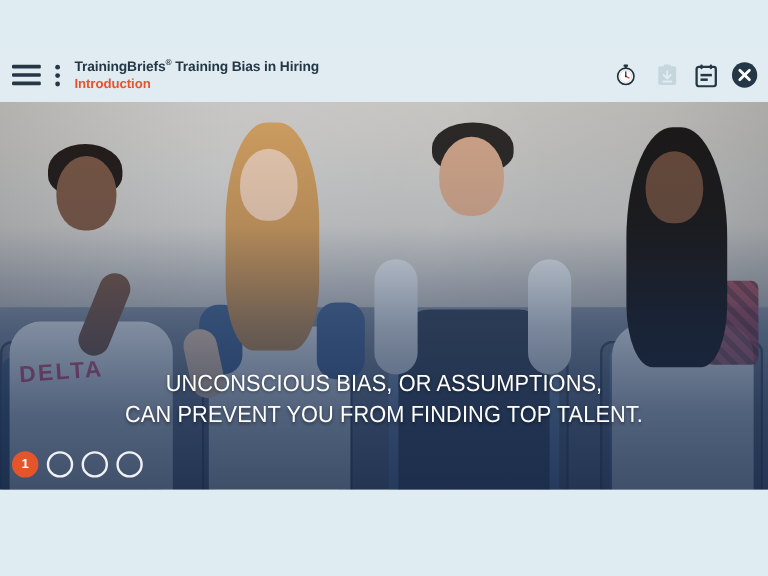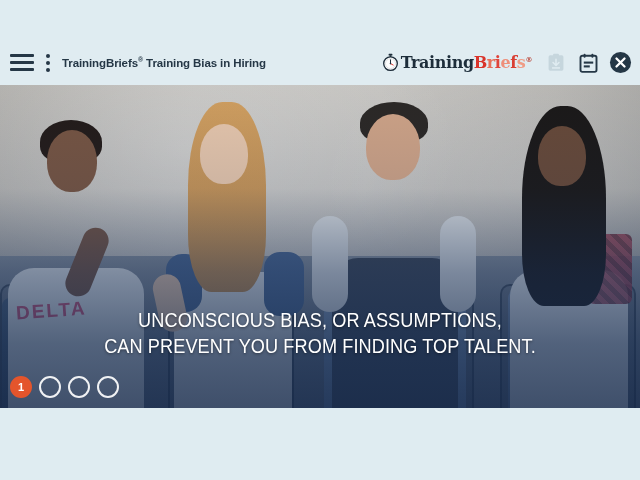--- a/index.html
+++ b/index.html
@@ -310,35 +310,35 @@
     </div>
 
     <div class="kebab">
       <i></i>
       <i></i>
       <i></i>
     </div>
 
     <div class="titles">
       <div class="title-main"><span>TrainingBriefs</span><sup>®</sup><span> Training Bias in Hiring</span></div>
+      <div class="title-sub">Introduction</div>
     </div>
 
     <div class="topbar-right">
 
       <div class="logo">
         <svg class="logo-mark" viewBox="0 0 24 24">
           <circle cx="12" cy="13.4" r="8.6" fill="#fdfdfd" stroke="#1d2d3a" stroke-width="1.7"></circle>
           <circle cx="12" cy="13.4" r="6.3" fill="none" stroke="#c9ccd0" stroke-width="0.7"></circle>
           <rect x="9.6" y="0.9" width="4.8" height="2.4" rx="0.8" fill="#1d2d3a"></rect>
           <rect x="10.9" y="2.8" width="2.2" height="2.2" fill="#1d2d3a"></rect>
           <line x1="12" y1="13.4" x2="12" y2="8.6" stroke="#1d2d3a" stroke-width="1.3" stroke-linecap="round"></line>
           <line x1="12" y1="13.4" x2="15.4" y2="15.2" stroke="#d9342b" stroke-width="1.2" stroke-linecap="round"></line>
           <circle cx="12" cy="13.4" r="1" fill="#1d2d3a"></circle>
         </svg>
-        <div class="logo-text"><span class="t-training">Training</span><span class="l1">B</span><span class="l2">r</span><span class="l3">i</span><span class="l4">e</span><span class="l5">f</span><span class="l6">s</span><sup>®</sup></div>
       </div>
 
       <div class="icon-btn disabled">
         <svg width="18" height="19" viewBox="0 0 20 22">
           <rect x="1.4" y="2.6" width="17.2" height="18" rx="2" fill="#6f8a99"></rect>
           <rect x="6.6" y="0.8" width="6.8" height="3.6" rx="1.2" fill="#6f8a99"></rect>
           <path d="M10 7.4 v6.2 M6.6 11 L10 14.4 L13.4 11" stroke="#dfecf1" stroke-width="1.8" fill="none" stroke-linecap="round" stroke-linejoin="round"></path>
           <rect x="5.4" y="16.4" width="9.2" height="1.8" fill="#dfecf1"></rect>
         </svg>
       </div>

